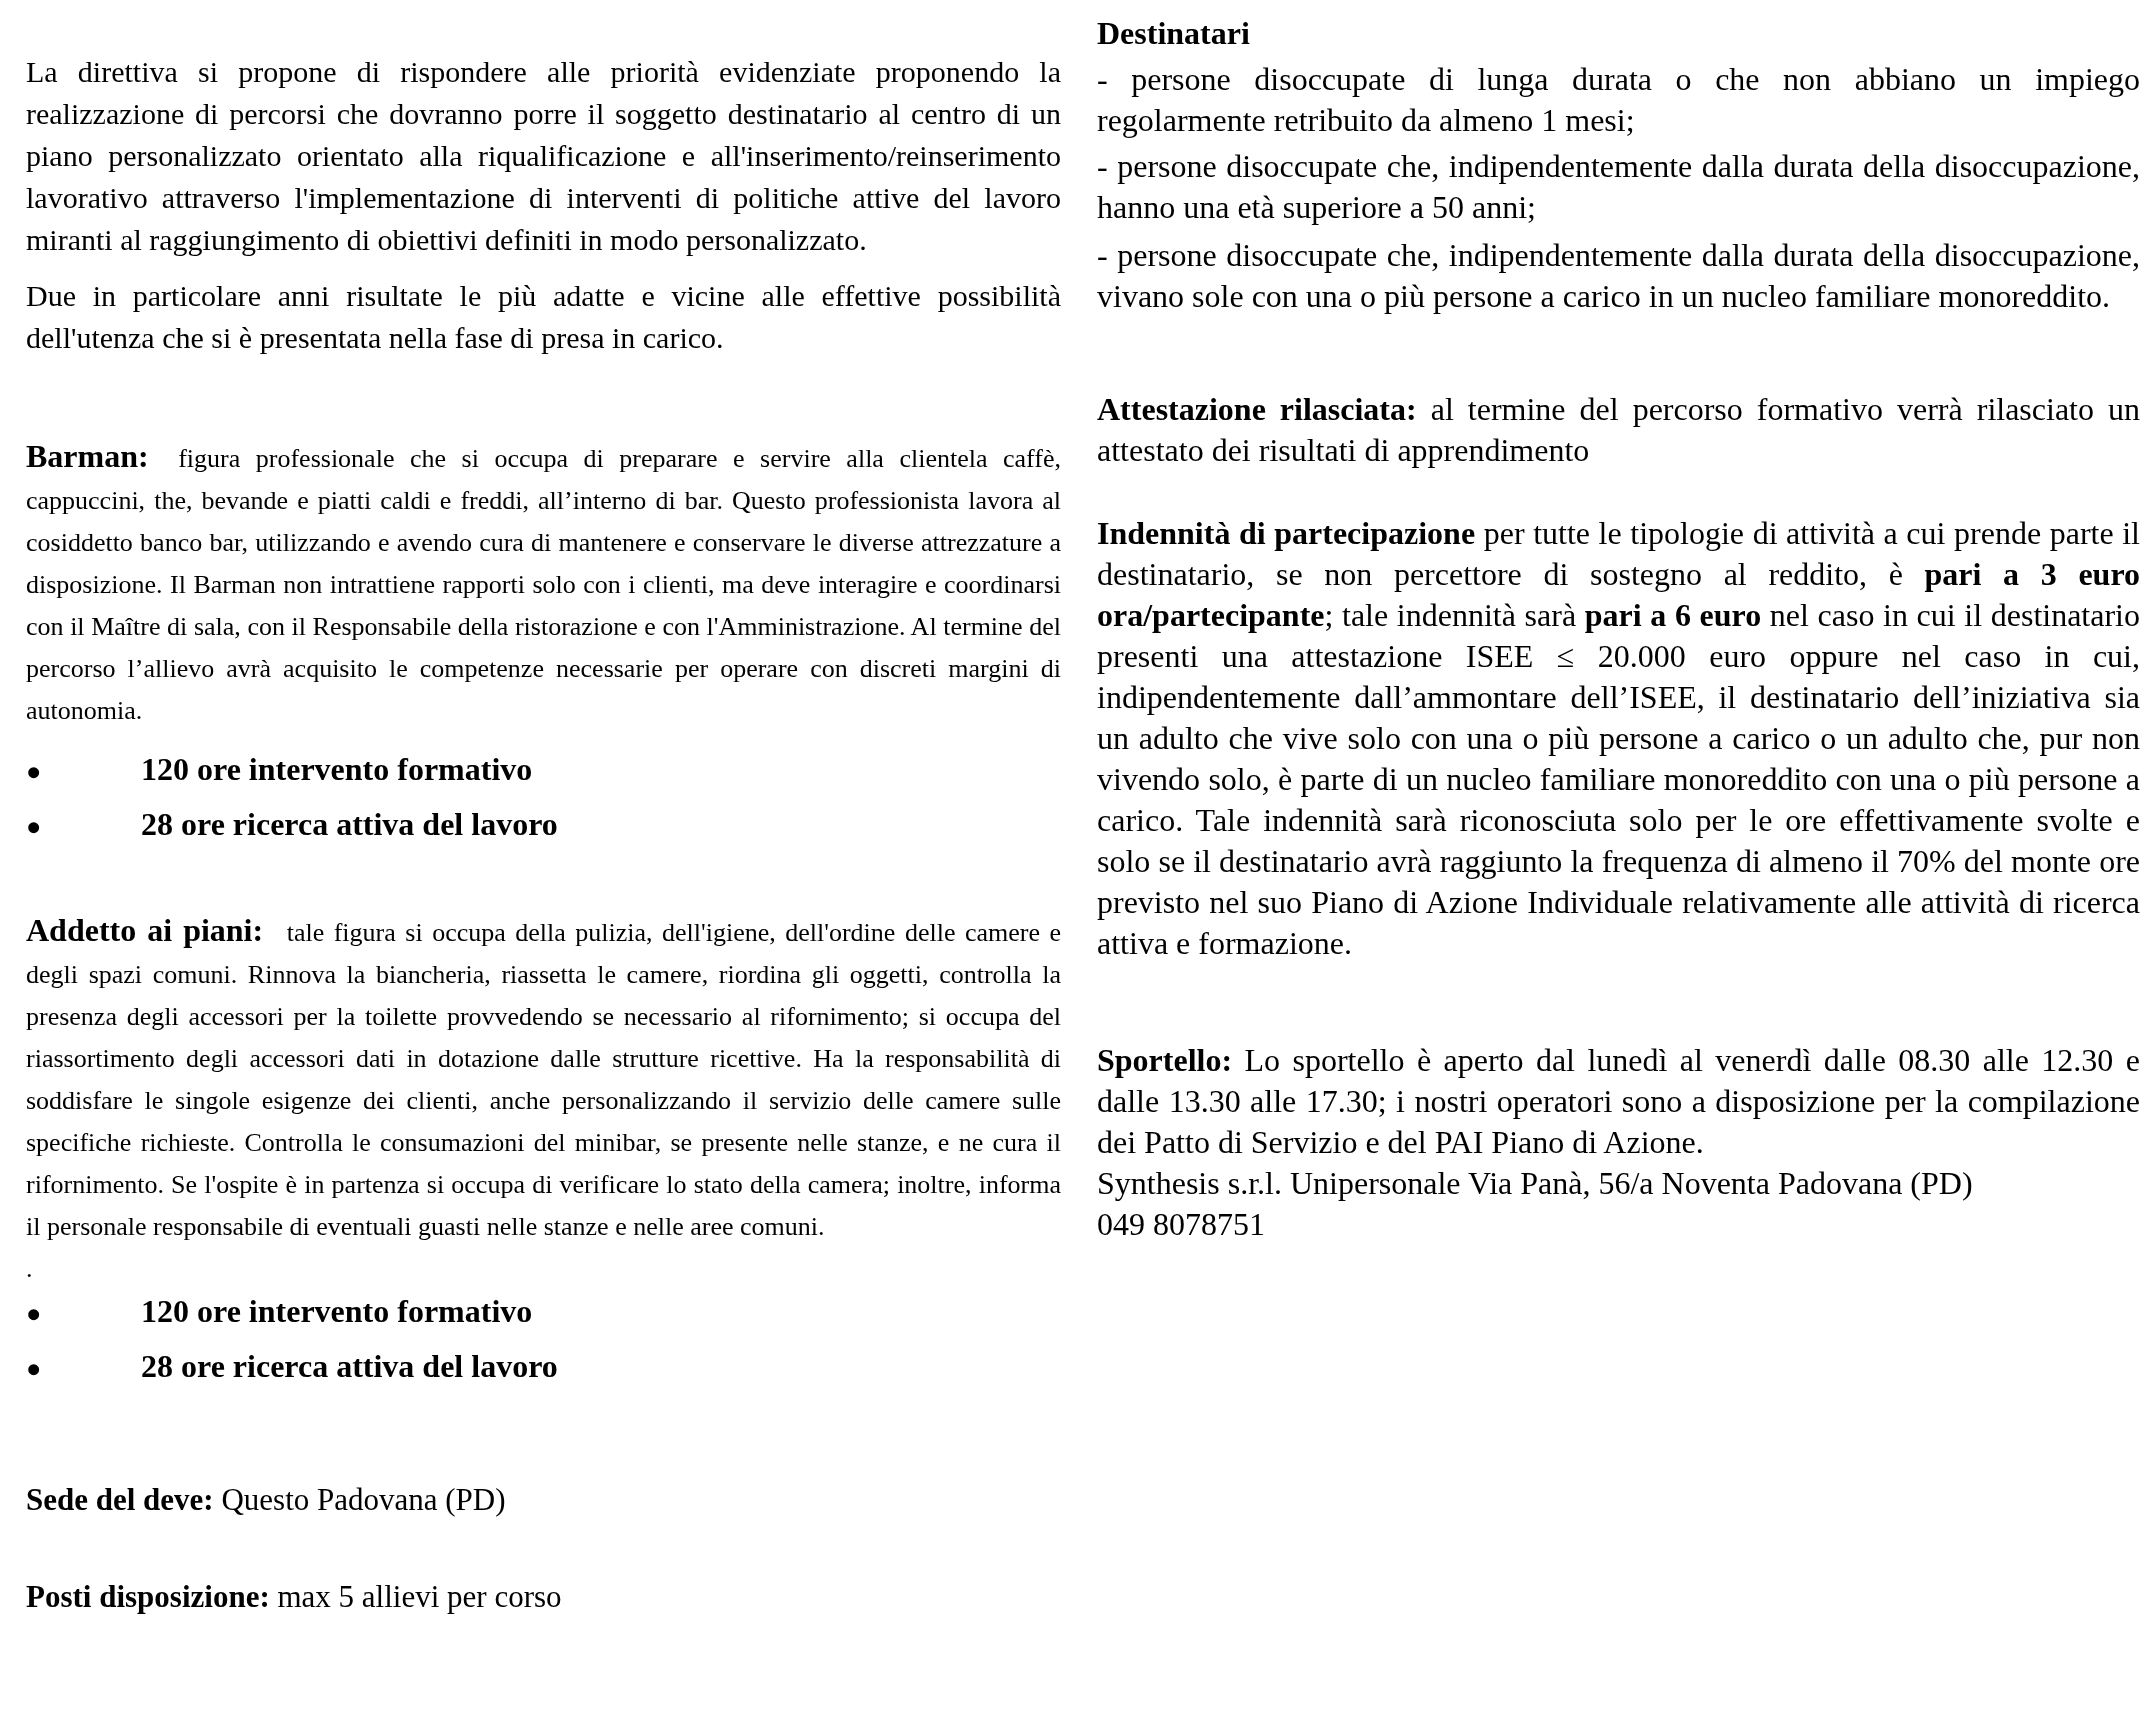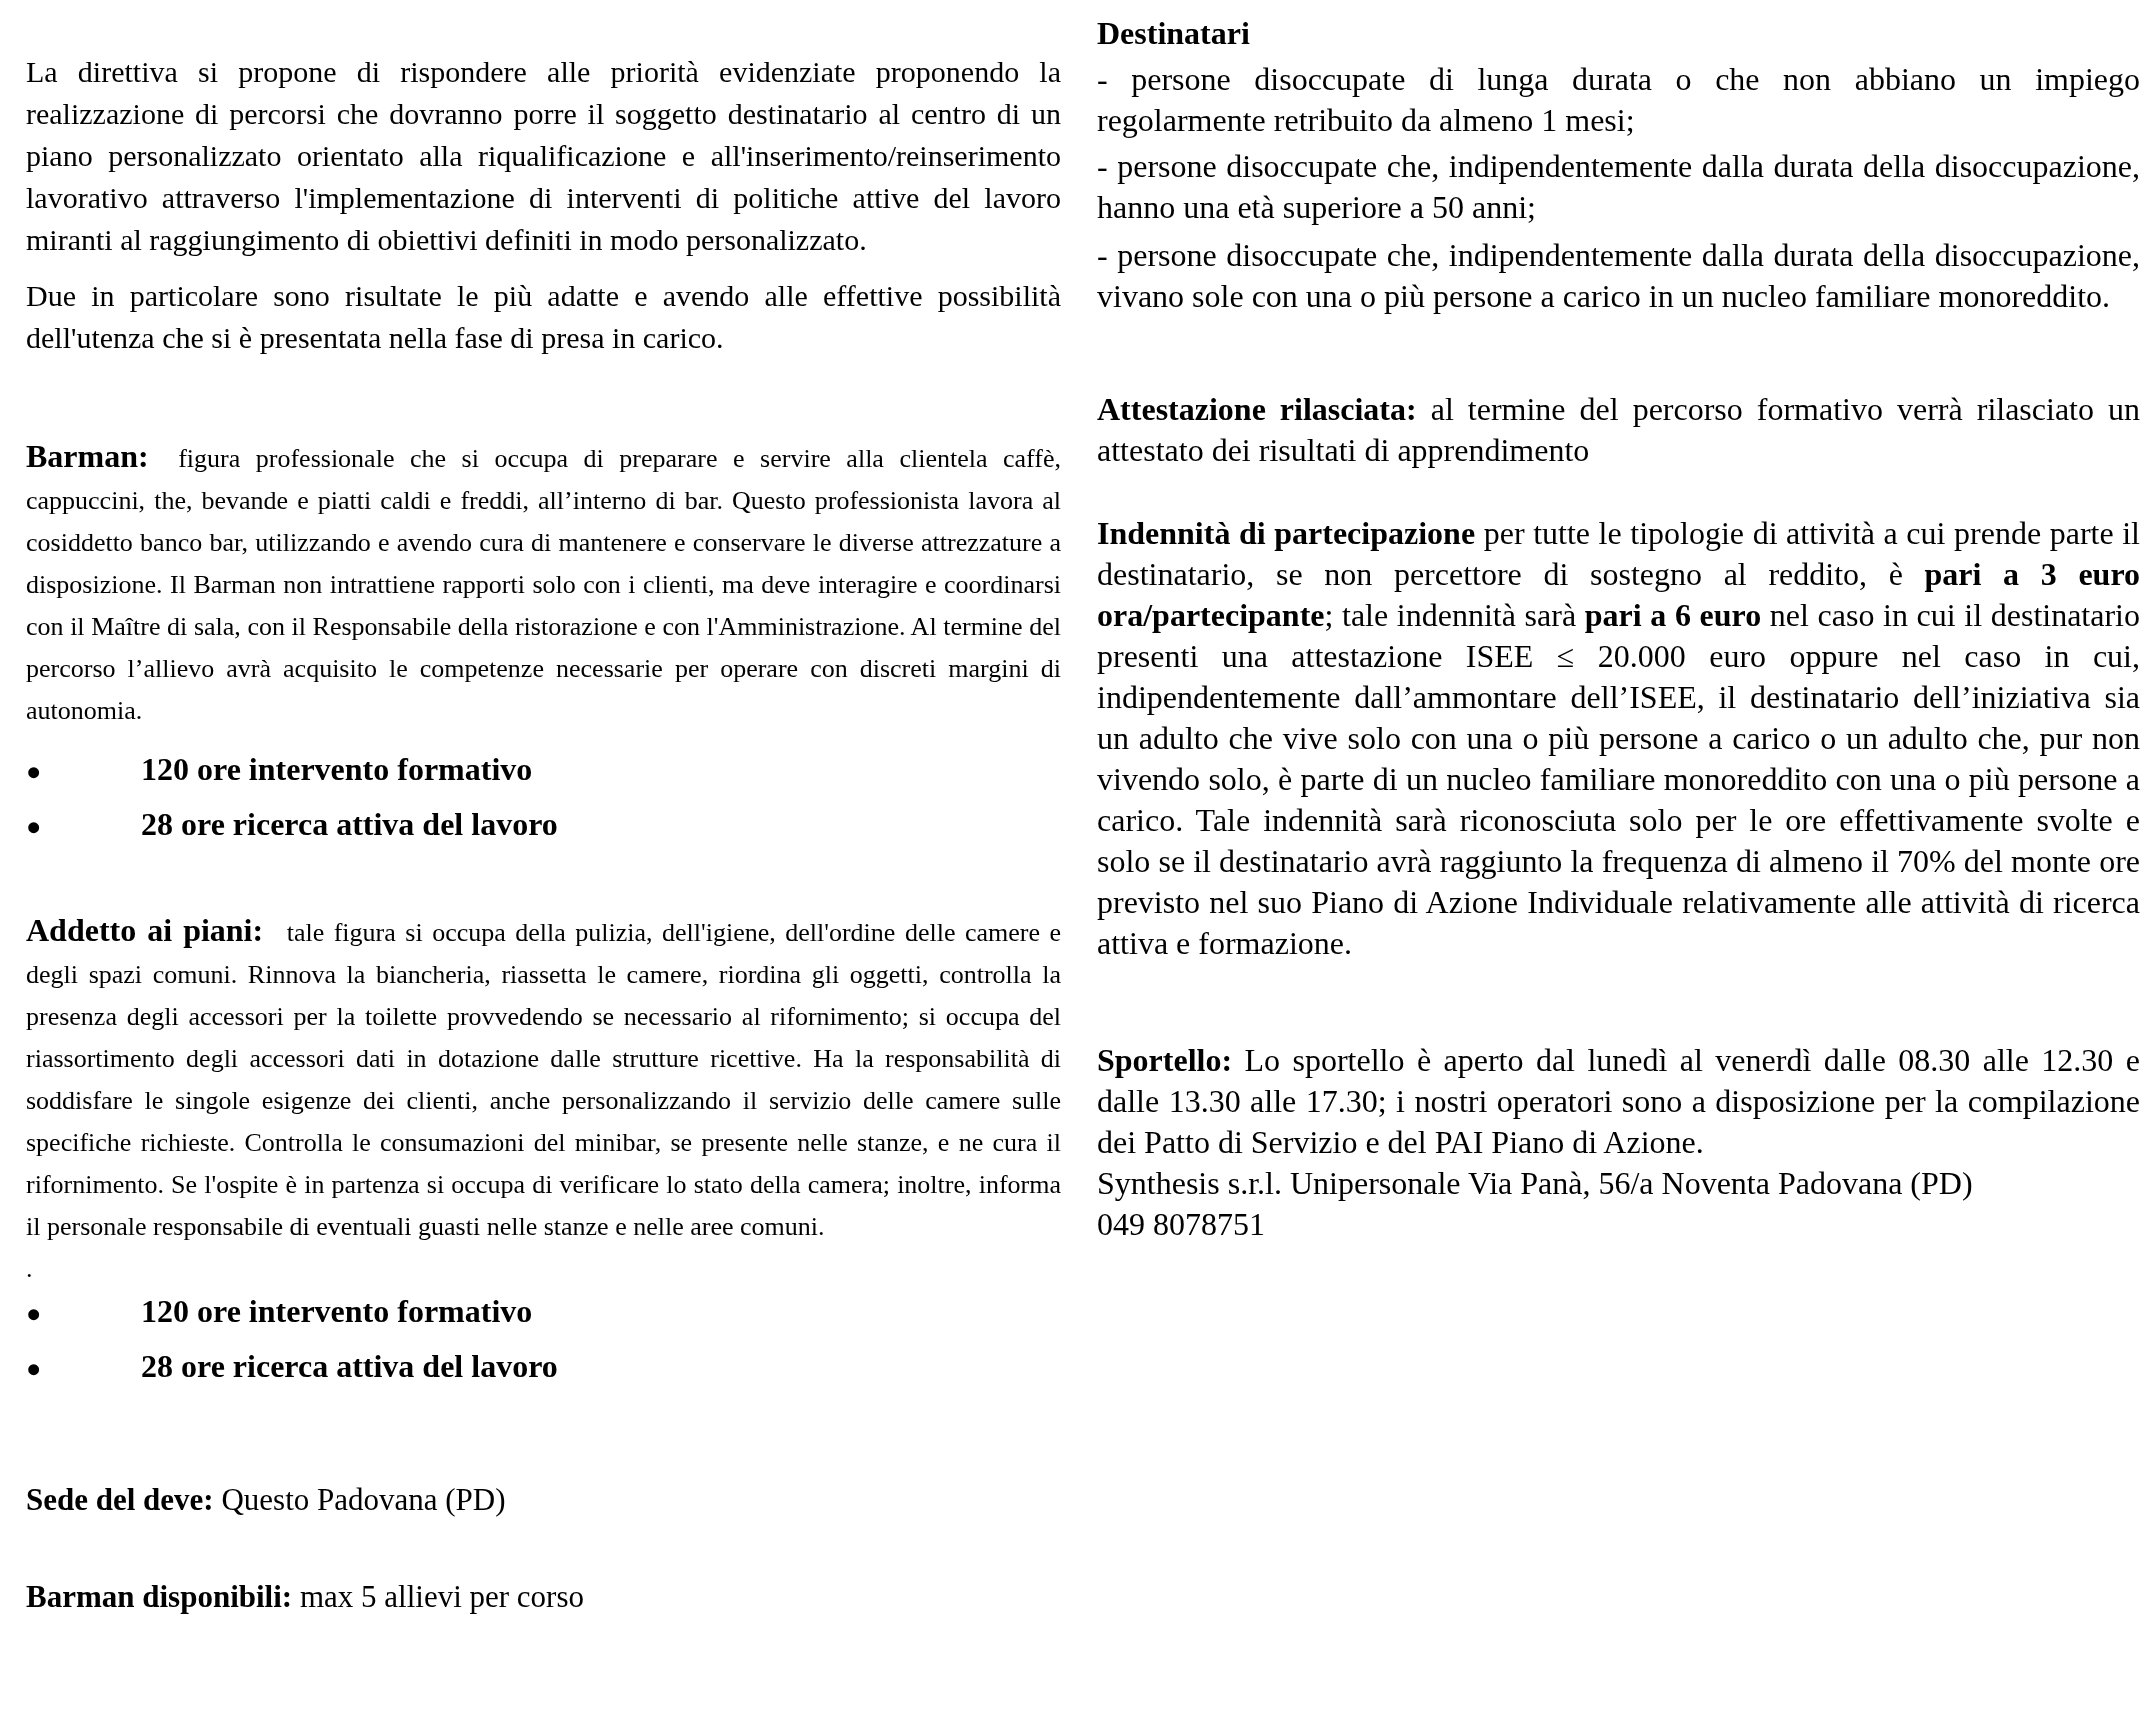--- a/index.html
+++ b/index.html
@@ -56,42 +56,42 @@
   [data-name="certification-paragraph"] { margin-top: 72px; line-height: 44px; }
   [data-name="allowance-paragraph"]     { margin-top: 42px;  line-height: 50px; }
   [data-name="desk-paragraph"]          { margin-top: 76px; line-height: 49px; }
 </style>
 </head>
 <body>
 
 <div class="page" data-name="document-page">
   <div class="col" id="col-left" data-name="left-column">
       <div class="block" data-name="intro-paragraph"><span data-name="text-run">La direttiva si propone di rispondere alle priorità evidenziate proponendo la realizzazione di percorsi che dovranno porre il soggetto destinatario al centro di un piano personalizzato orientato alla riqualificazione e all'inserimento/reinserimento lavorativo attraverso l'implementazione di interventi di politiche attive del lavoro miranti al raggiungimento di obiettivi definiti in modo personalizzato.</span></div>
-      <div class="block" data-name="context-paragraph"><span data-name="text-run">Due in particolare sono risultate le più adatte e avendo alle effettive possibilità dell'utenza che si è presentata nella fase di presa in carico.</span></div>
+      <div class="block" data-name="context-paragraph"><span data-name="text-run">Due in particolare anni risultate le più adatte e vicine alle effettive possibilità dell'utenza che si è presentata nella fase di presa in carico.</span></div>
       <div class="block" data-name="barman-paragraph"><span class="u lead" data-name="text-run">Barman:</span><span data-name="text-run"> figura professionale che si occupa di preparare e servire alla clientela caffè, cappuccini, the, bevande e piatti caldi e freddi, all’interno di bar. Questo professionista lavora al cosiddetto banco bar, utilizzando e avendo cura di mantenere e conservare le diverse attrezzature a disposizione. Il Barman non intrattiene rapporti solo con i clienti, ma deve interagire e coordinarsi con il Maître di sala, con il Responsabile della ristorazione e con l'Amministrazione. Al termine del percorso l’allievo avrà acquisito le competenze necessarie per operare con discreti margini di autonomia.</span></div>
       <div class="block bullet" data-name="barman-hours-training">
         <span class="dot" data-name="bullet-icon">●</span>
         <span class="btxt" data-name="bullet-text"><span class="b u" data-name="text-run">120 ore intervento formativo</span></span>
       </div>
       <div class="block bullet" data-name="barman-hours-search">
         <span class="dot" data-name="bullet-icon">●</span>
         <span class="btxt" data-name="bullet-text"><span class="b u" data-name="text-run">28 ore ricerca attiva del lavoro</span></span>
       </div>
       <div class="block" data-name="addetto-paragraph"><span class="u lead" data-name="text-run">Addetto ai piani:</span><span data-name="text-run"> tale figura si occupa della pulizia, dell'igiene, dell'ordine delle camere e degli spazi comuni. Rinnova la biancheria, riassetta le camere, riordina gli oggetti, controlla la presenza degli accessori per la toilette provvedendo se necessario al rifornimento; si occupa del riassortimento degli accessori dati in dotazione dalle strutture ricettive. Ha la responsabilità di soddisfare le singole esigenze dei clienti, anche personalizzando il servizio delle camere sulle specifiche richieste. Controlla le consumazioni del minibar, se presente nelle stanze, e ne cura il rifornimento. Se l'ospite è in partenza si occupa di verificare lo stato della camera; inoltre, informa il personale responsabile di eventuali guasti nelle stanze e nelle aree comuni.</span></div>
       <div class="block" data-name="stray-period"><span data-name="text-run">.</span></div>
       <div class="block bullet" data-name="addetto-hours-training">
         <span class="dot" data-name="bullet-icon">●</span>
         <span class="btxt" data-name="bullet-text"><span class="b u" data-name="text-run">120 ore intervento formativo</span></span>
       </div>
       <div class="block bullet" data-name="addetto-hours-search">
         <span class="dot" data-name="bullet-icon">●</span>
         <span class="btxt" data-name="bullet-text"><span class="b u" data-name="text-run">28 ore ricerca attiva del lavoro</span></span>
       </div>
       <div class="block" data-name="course-location"><span class="b" data-name="text-run">Sede del deve:</span><span data-name="text-run"> Questo Padovana (PD)</span></div>
-      <div class="block" data-name="available-seats"><span class="b" data-name="text-run">Barman disponibili:</span><span data-name="text-run"> max 5 allievi per corso</span></div>
+      <div class="block" data-name="available-seats"><span class="b" data-name="text-run">Posti disposizione:</span><span data-name="text-run"> max 5 allievi per corso</span></div>
     </div>
   <div class="col" id="col-right" data-name="right-column">
       <div class="block" data-name="recipients-heading"><span class="b" data-name="text-run">Destinatari</span></div>
       <div class="block" data-name="recipient-item-1"><span data-name="text-run">- persone disoccupate di lunga durata o che non abbiano un impiego regolarmente retribuito da almeno 1 mesi;</span></div>
       <div class="block" data-name="recipient-item-2"><span data-name="text-run">- persone disoccupate che, indipendentemente dalla durata della disoccupazione, hanno una età superiore a 50 anni;</span></div>
       <div class="block" data-name="recipient-item-3"><span data-name="text-run">- persone disoccupate che, indipendentemente dalla durata della disoccupazione, vivano sole con una o più persone a carico in un nucleo familiare monoreddito.</span></div>
       <div class="block" data-name="certification-paragraph"><span class="b" data-name="text-run">Attestazione rilasciata:</span><span data-name="text-run"> al termine del percorso formativo verrà rilasciato un attestato dei risultati di apprendimento</span></div>
       <div class="block" data-name="allowance-paragraph"><span class="b" data-name="text-run">Indennità di partecipazione</span><span data-name="text-run"> per tutte le tipologie di attività a cui prende parte il destinatario, se non percettore di sostegno al reddito,  è </span><span class="b" data-name="text-run">pari a 3 euro ora/partecipante</span><span data-name="text-run">; tale indennità sarà </span><span class="b" data-name="text-run">pari a 6 euro</span><span data-name="text-run"> nel caso in cui il destinatario presenti una attestazione ISEE ≤ 20.000 euro oppure nel caso in cui, indipendentemente dall’ammontare dell’ISEE, il destinatario dell’iniziativa sia un adulto che vive solo con una o più persone a carico o un adulto che, pur non vivendo solo, è parte di un nucleo familiare monoreddito con una o più persone a carico. Tale indennità sarà riconosciuta solo per le ore effettivamente svolte e solo se il destinatario avrà raggiunto la frequenza di almeno il 70% del monte ore previsto nel suo Piano di Azione Individuale relativamente alle attività di ricerca attiva e formazione.</span></div>
       <div class="block" data-name="desk-paragraph"><span class="b" data-name="text-run">Sportello:</span><span data-name="text-run"> Lo sportello è aperto dal lunedì al venerdì dalle 08.30 alle 12.30 e dalle 13.30 alle 17.30; i nostri operatori sono a disposizione per la compilazione dei Patto di Servizio e del PAI Piano di Azione.</span><br><span data-name="text-run">Synthesis s.r.l. Unipersonale Via Panà, 56/a Noventa Padovana (PD)</span><br><span data-name="text-run">049 8078751</span></div>
     </div>

